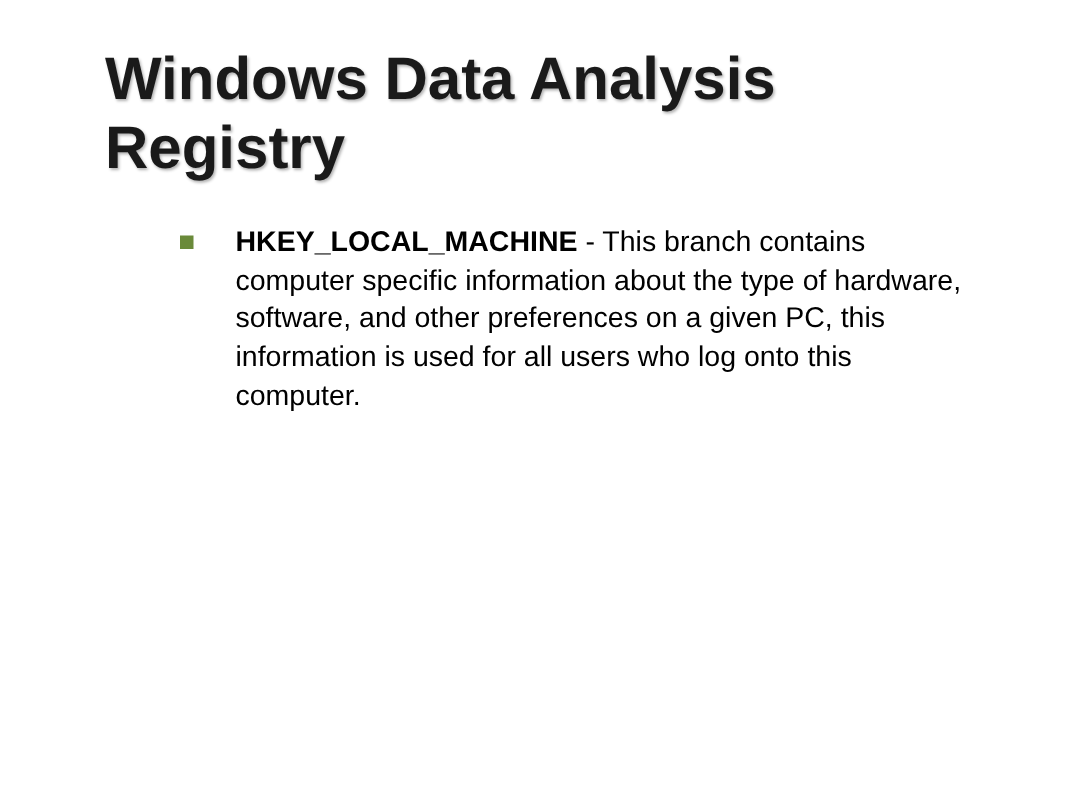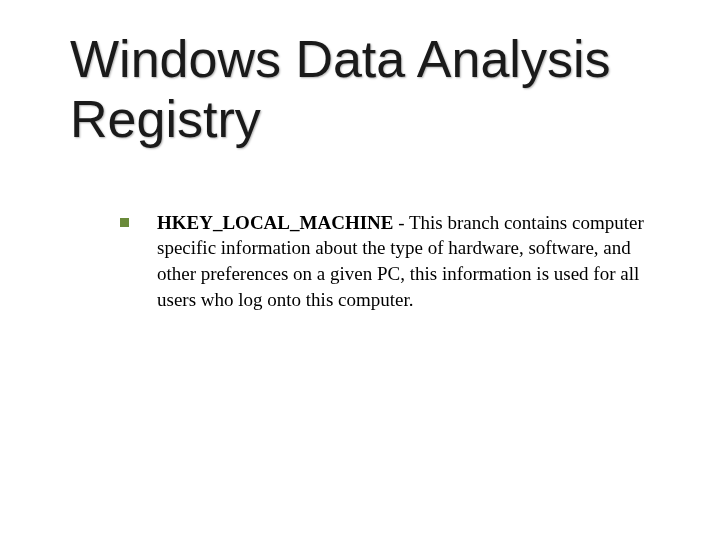--- a/index.html
+++ b/index.html
@@ -1,34 +1,33 @@
 <!DOCTYPE html>
 <html><head>
   <meta charset="utf-8">
   <style>
     * {
       margin: 0;
       padding: 0;
       box-sizing: border-box;
-      font-family: Liberation Serif, serif;
     }
     body {
       width: 720px;
       height: 540px;
       background: #ffffff;
       font-family: Verdana, Tahoma, Arial, sans-serif;
       padding: 30px 40px 40px 70px;
       position: relative;
     }
     .title {
-      font-size: 52px;
-      font-weight: 400;
+      font-size: 40px;
+      font-weight: 700;
       color: #1a1a1a;
       line-height: 1.15;
-      margin-bottom: 60px;
+      margin-bottom: 27px;
       text-shadow: 1px 1px 2px rgba(0,0,0,0.3);
       font-family: Verdana, Tahoma, sans-serif;
     }
     .content {
       padding-left: 50px;
       padding-right: 30px;
     }
     .bullet-item {
       display: flex;
       align-items: flex-start;

